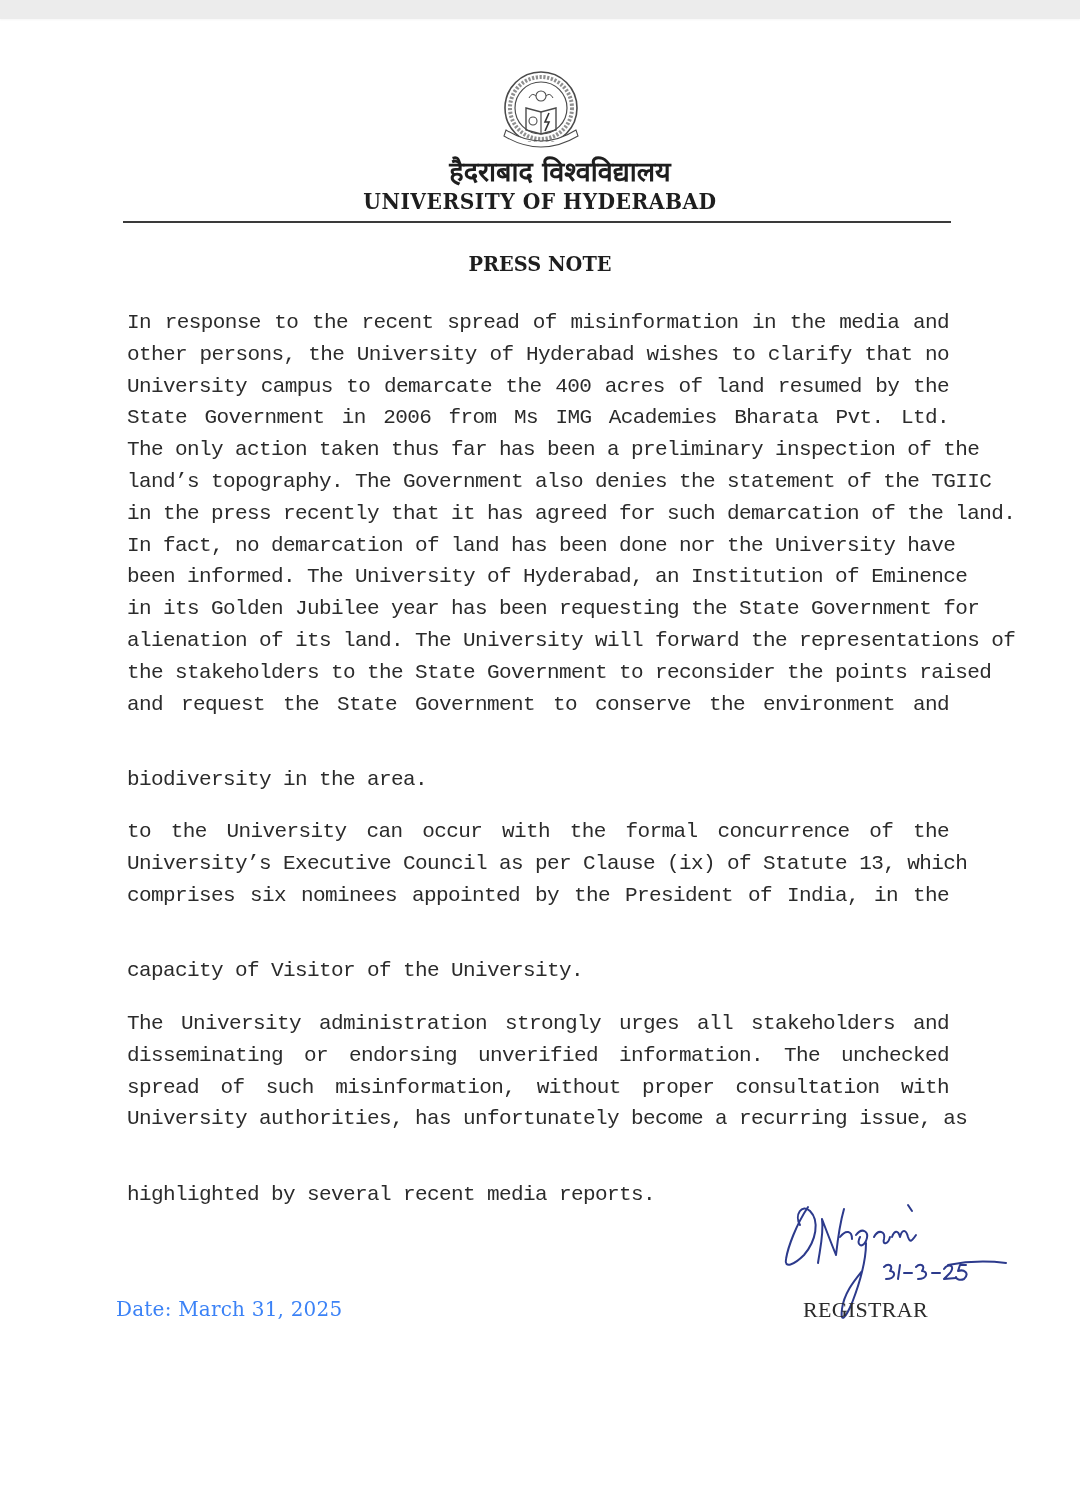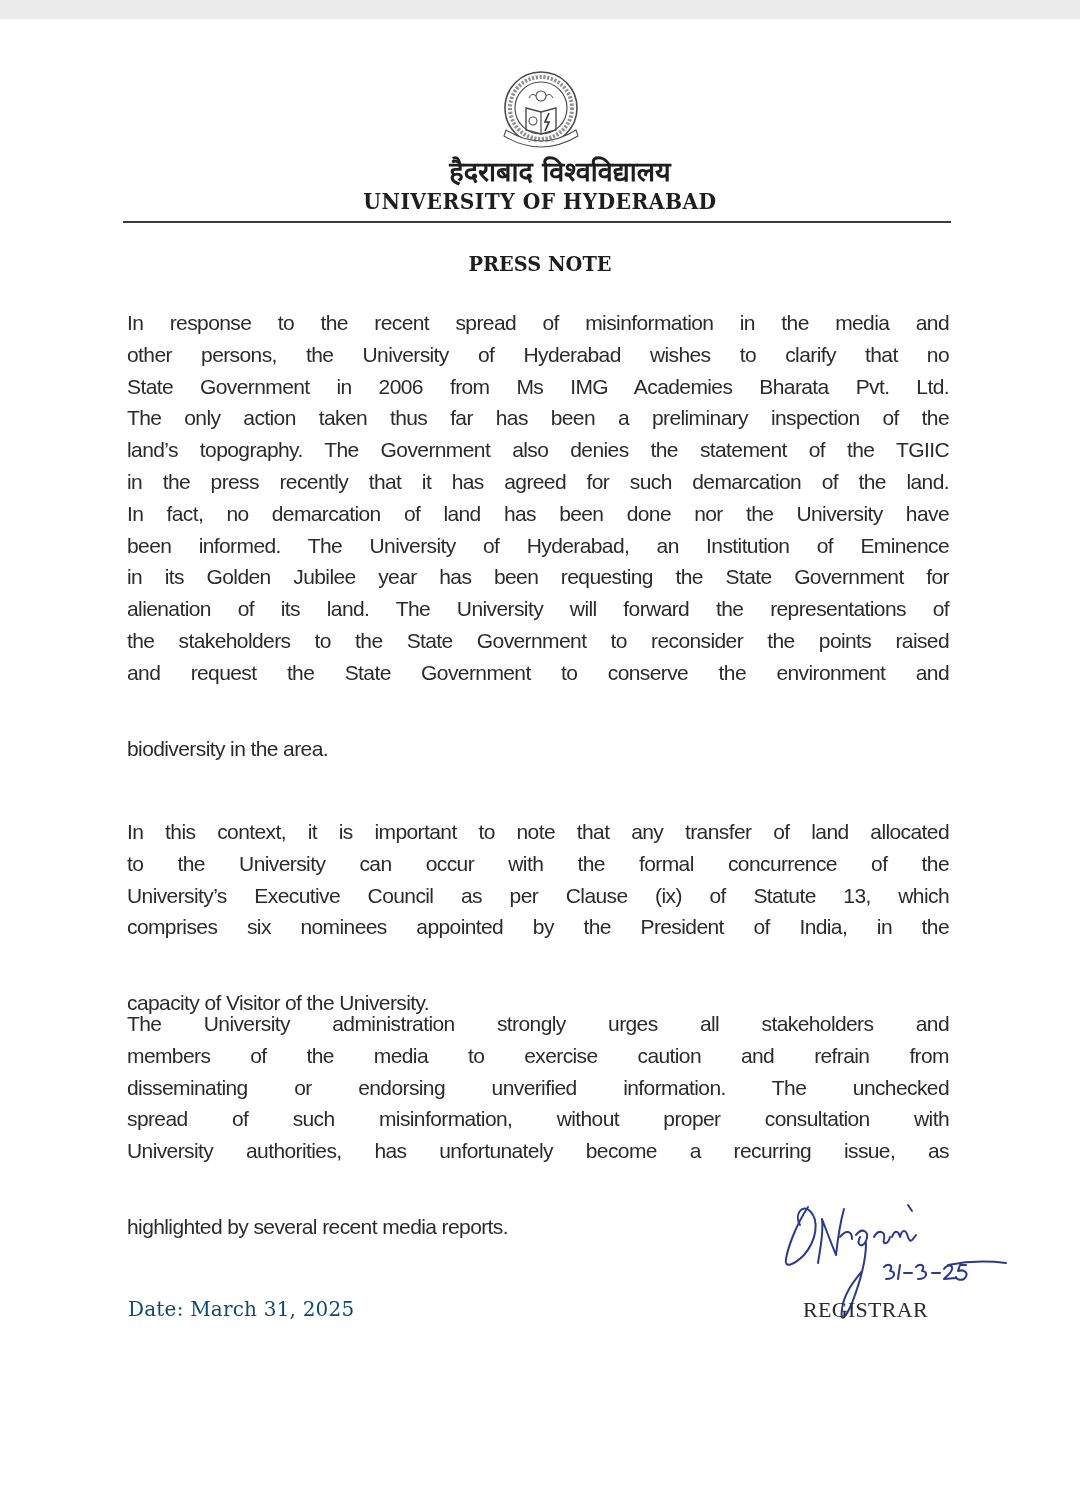--- a/index.html
+++ b/index.html
@@ -70,21 +70,21 @@
       font-family: "DejaVu Serif", serif;
       font-size: 21px;
       font-weight: bold;
       color: #1e1e1e;
       transform: scaleX(0.92);
     }
     .para {
       position: absolute;
       left: 127px;
       width: 822px;
-      font-family: Liberation Sans, sans-serif;
+      font-family: Liberation Mono, monospace;
       font-size: 21px;
       line-height: 31.8px;
       color: #2b2b2b;
       text-align: justify;
       margin: 0;
       letter-spacing: -0.6px;
       word-spacing: 0px;
     }
     .para .line {
       display: block;
@@ -96,25 +96,25 @@
     .para .line.last {
       text-align-last: left;
       margin-top: 44px;
     }
     #p1 { top: 307px; }
     #p2 { top: 816px; }
     #p3 { top: 1008px; }
 
     .date {
       position: absolute;
-      left: 128px;
+      left: 116px;
       top: 1297px;
       font-family: "DejaVu Serif", serif;
       font-size: 20px;
-      color: #0c4a6e;
+      color: #3b82f6;
       letter-spacing: 0.2px;
     }
     .registrar {
       position: absolute;
       left: 803px;
       top: 1297px;
       font-family: "Liberation Serif", serif;
       font-size: 22px;
       color: #2b2b2b;
       letter-spacing: 0.3px;
@@ -157,44 +157,43 @@
 
 <div class="hindi-title">हैदराबाद विश्वविद्यालय</div>
 <div class="english-title">UNIVERSITY OF HYDERABAD</div>
 <div class="rule"></div>
 
 <div class="press-note">PRESS NOTE</div>
 
 <div class="para" id="p1">
   <span class="line">In response to the recent spread of misinformation in the media and</span>
   <span class="line">other persons, the University of Hyderabad wishes to clarify that no</span>
+  <span class="line">University campus to demarcate the 400 acres of land resumed by the</span>
   <span class="line">State Government in 2006 from Ms IMG Academies Bharata Pvt. Ltd.</span>
   <span class="line">The only action taken thus far has been a preliminary inspection of the</span>
   <span class="line">land’s topography. The Government also denies the statement of the TGIIC</span>
   <span class="line">in the press recently that it has agreed for such demarcation of the land.</span>
   <span class="line">In fact, no demarcation of land has been done nor the University have</span>
   <span class="line">been informed. The University of Hyderabad, an Institution of Eminence</span>
   <span class="line">in its Golden Jubilee year has been requesting the State Government for</span>
   <span class="line">alienation of its land. The University will forward the representations of</span>
   <span class="line">the stakeholders to the State Government to reconsider the points raised</span>
   <span class="line">and request the State Government to conserve the environment and</span>
   <span class="line last">biodiversity in the area.</span>
 </div>
 
 <div class="para" id="p2">
-  <span class="line">In this context, it is important to note that any transfer of land allocated</span>
   <span class="line">to the University can occur with the formal concurrence of the</span>
   <span class="line">University’s Executive Council as per Clause (ix) of Statute 13, which</span>
   <span class="line">comprises six nominees appointed by the President of India, in the</span>
   <span class="line last">capacity of Visitor of the University.</span>
 </div>
 
 <div class="para" id="p3">
   <span class="line">The University administration strongly urges all stakeholders and</span>
-  <span class="line">members of the media to exercise caution and refrain from</span>
   <span class="line">disseminating or endorsing unverified information. The unchecked</span>
   <span class="line">spread of such misinformation, without proper consultation with</span>
   <span class="line">University authorities, has unfortunately become a recurring issue, as</span>
   <span class="line last">highlighted by several recent media reports.</span>
 </div>
 
 <svg class="signature" viewBox="0 0 260 150" xmlns="http://www.w3.org/2000/svg">
   <g fill="none" stroke="#2c3a8c" stroke-width="2" stroke-linecap="round" stroke-linejoin="round">
 
     <path d="M38 22 C26 40 18 62 16 74 C14 84 24 80 34 70 C46 56 50 36 40 26 C32 18 24 30 30 40"></path>

